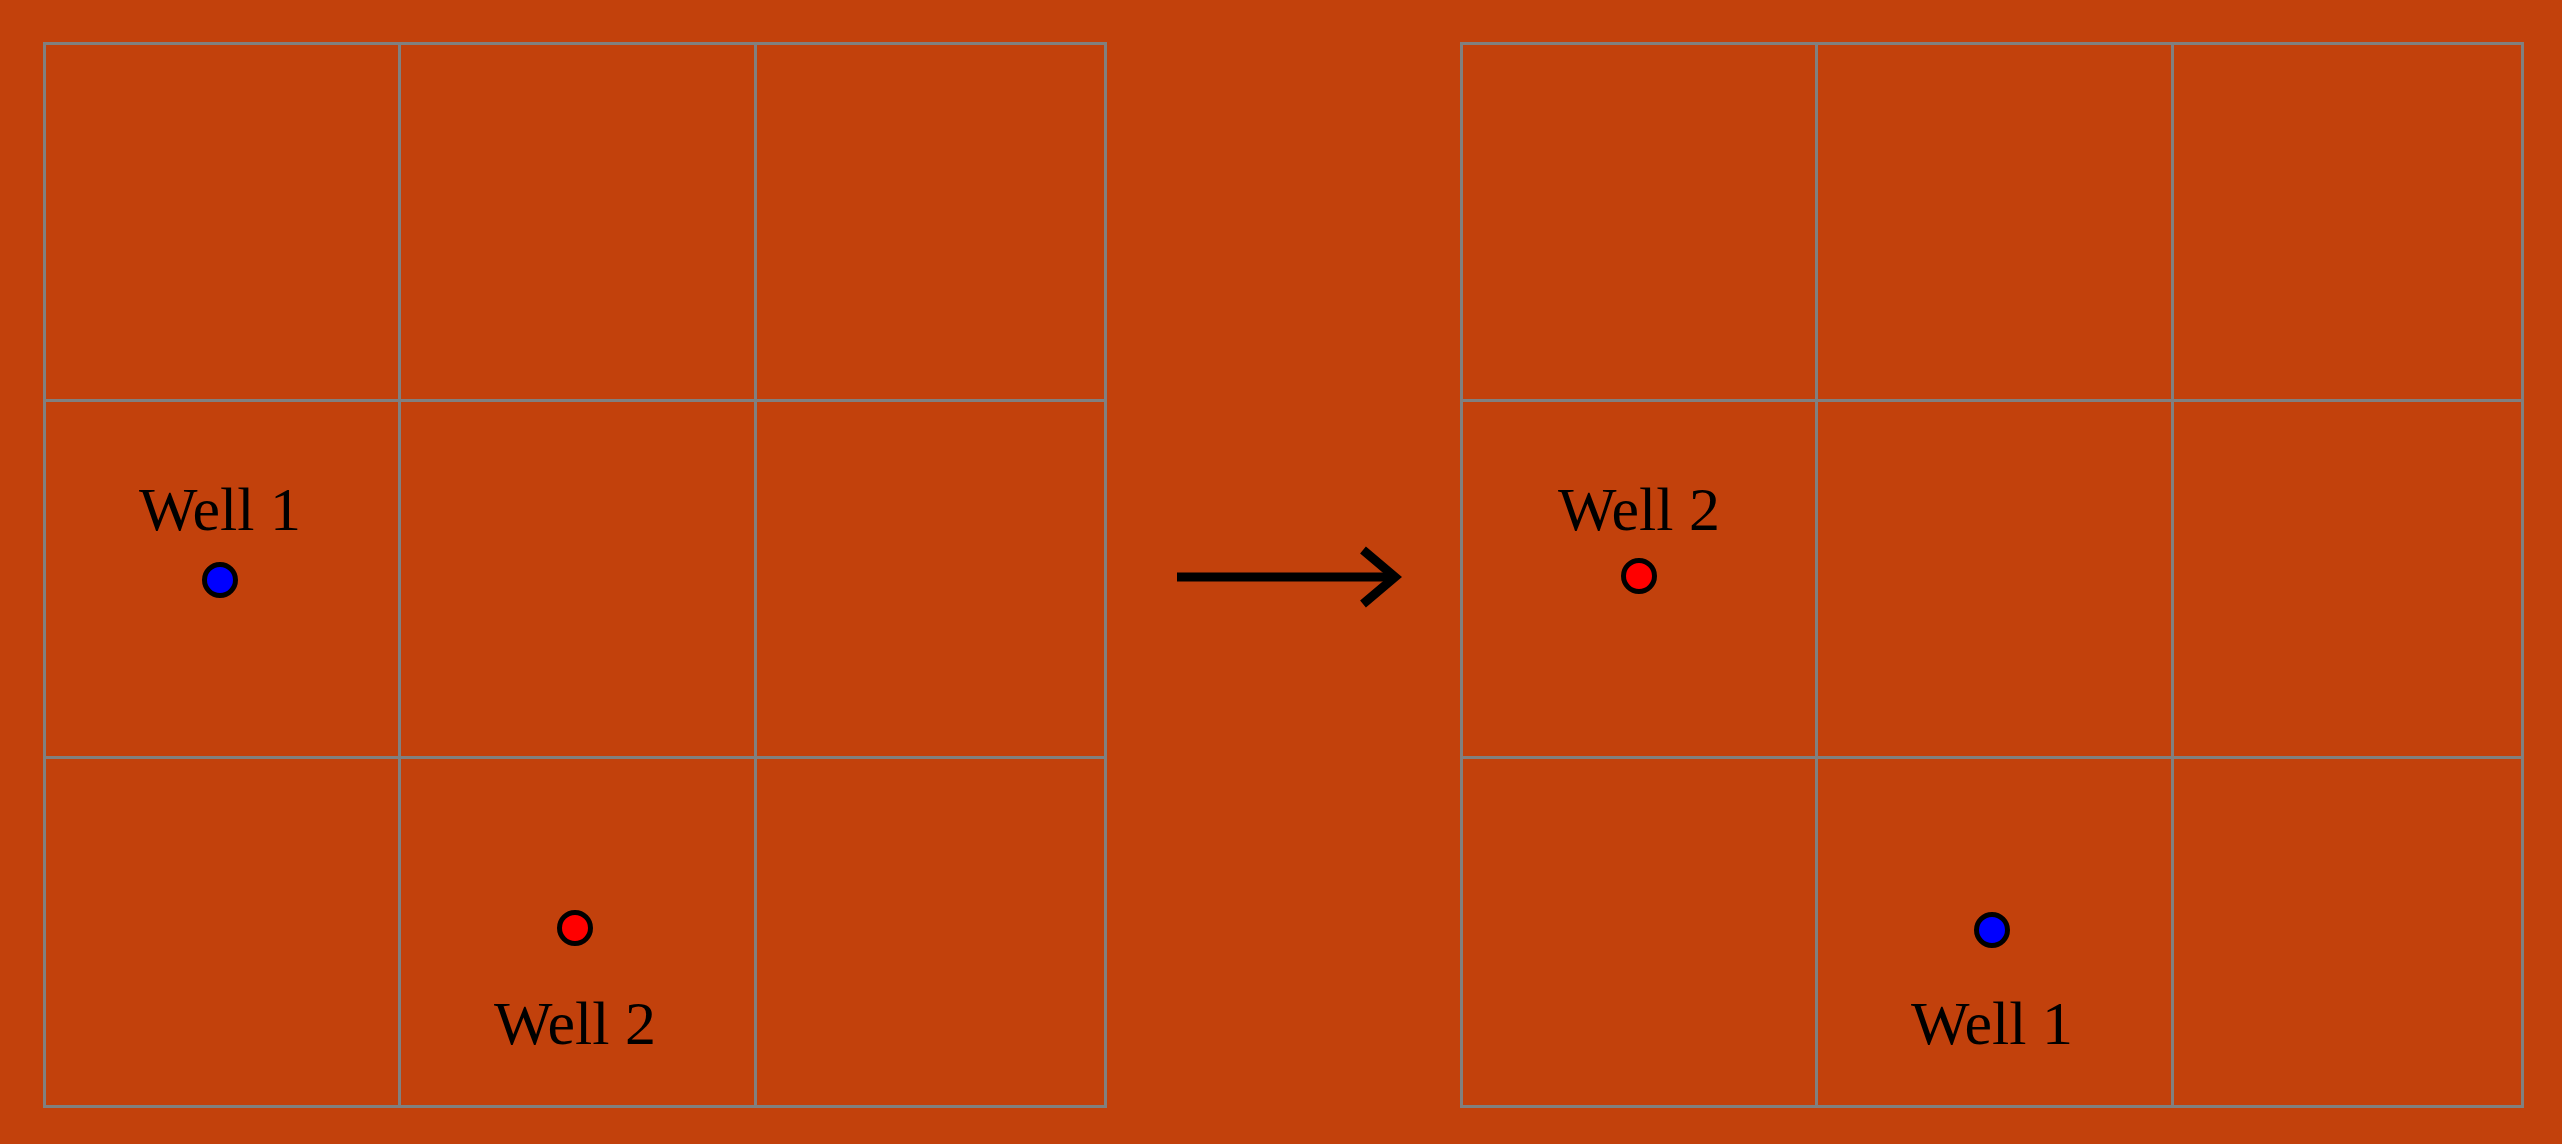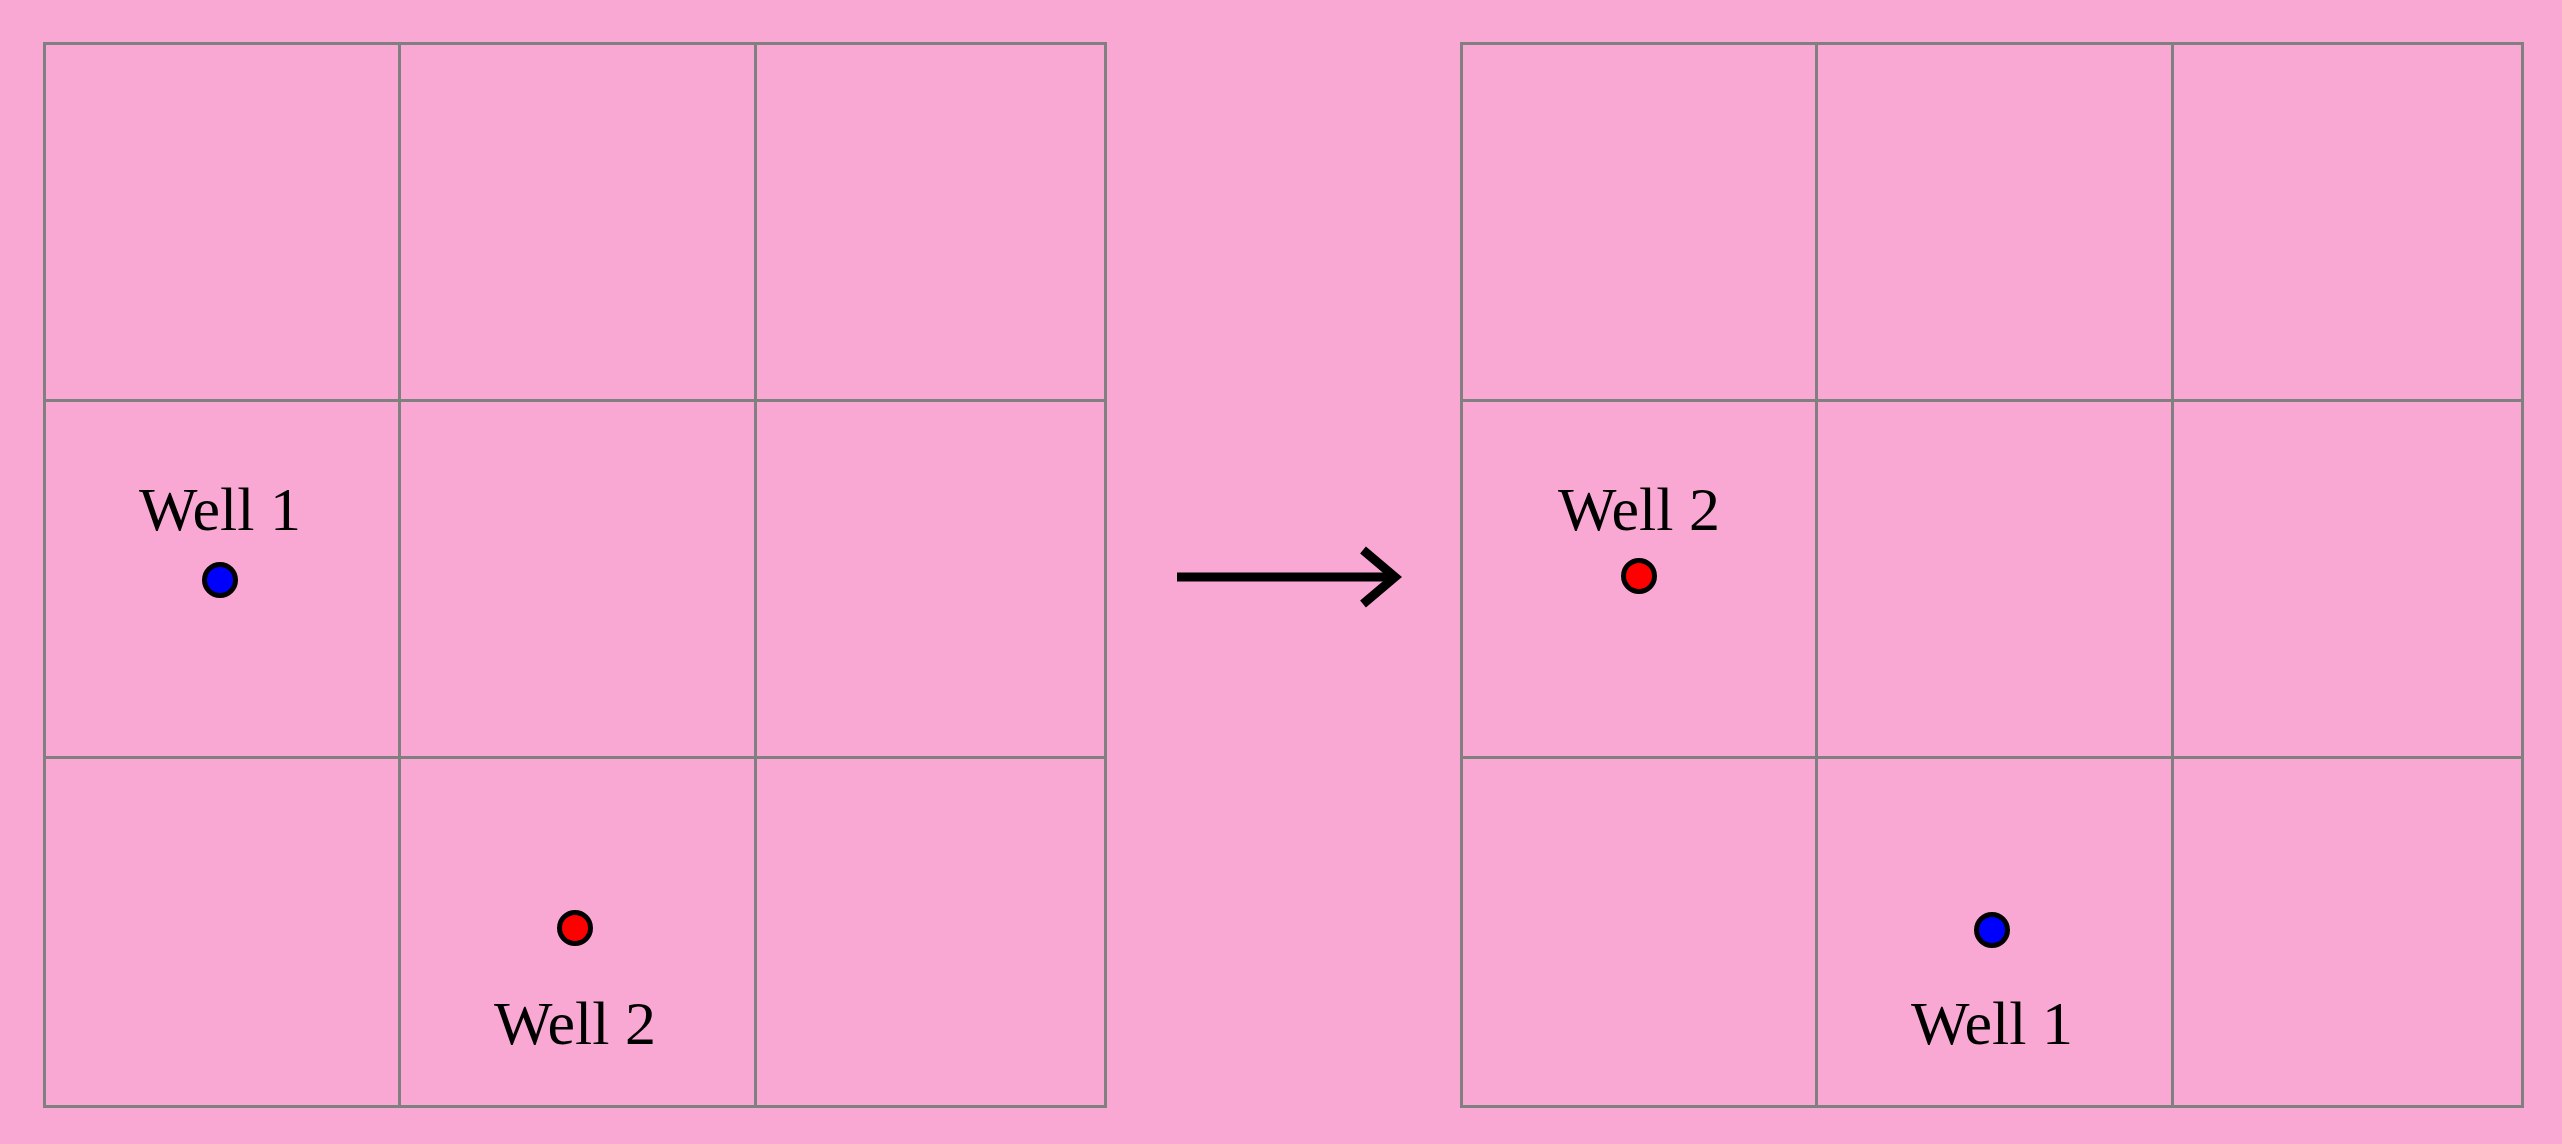--- a/index.html
+++ b/index.html
@@ -4,21 +4,21 @@
 <style>
   html, body {
     margin: 0;
     padding: 0;
     background: #ffffff;
   }
   #page {
     position: relative;
     width: 2562px;
     height: 1144px;
-    background: #f9a8d4;
+    background: #c2410c;
     overflow: hidden;
     font-family: "Liberation Serif", "DejaVu Serif", serif;
   }
 
   .grid-panel {
     position: absolute;
     box-sizing: border-box;
   }
 
   .grid-lines {

